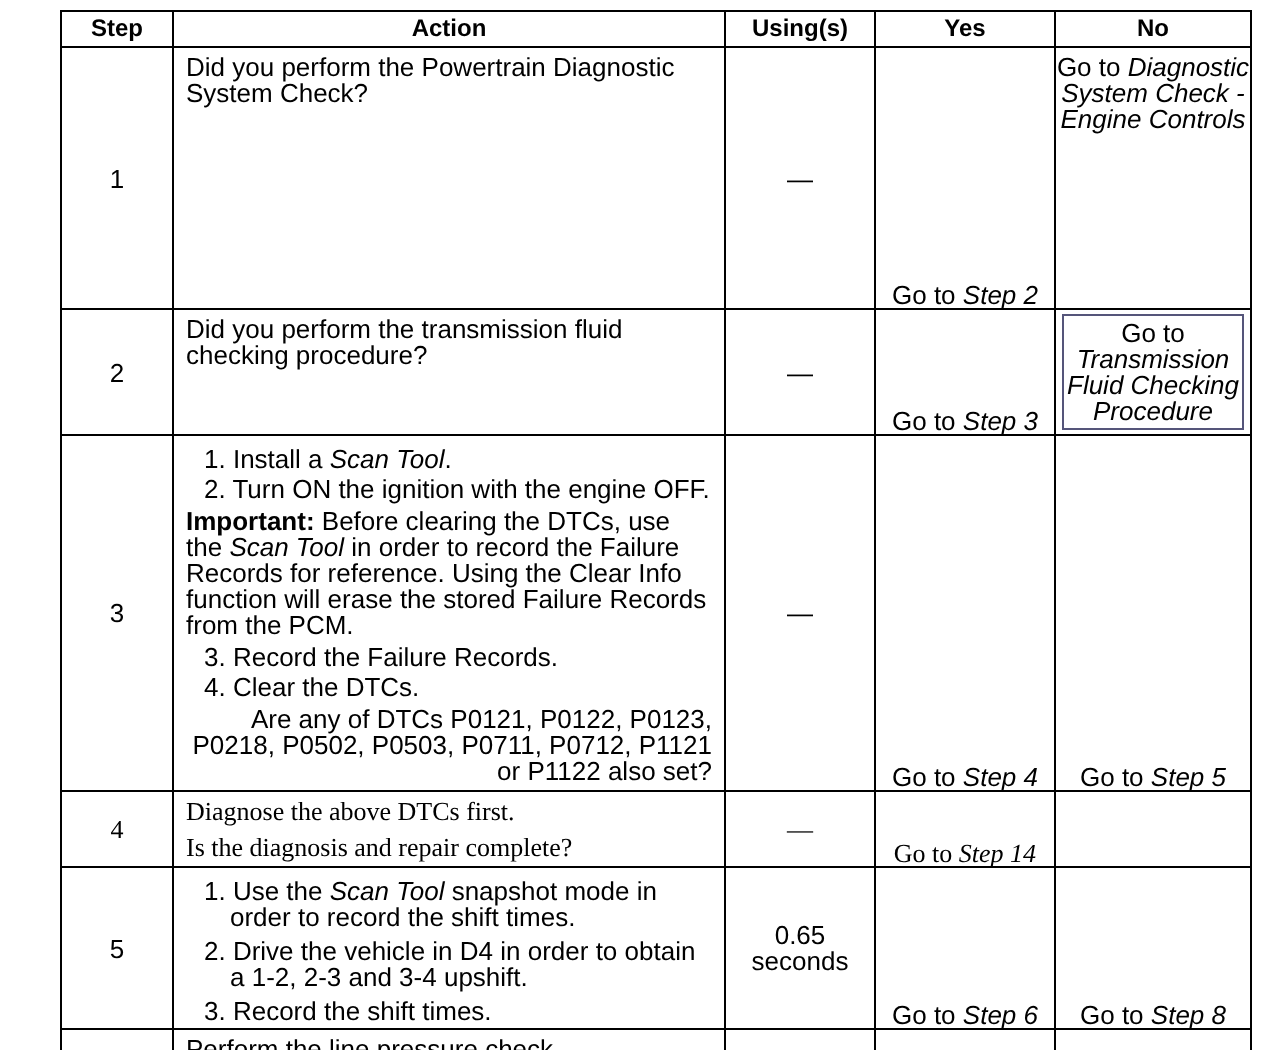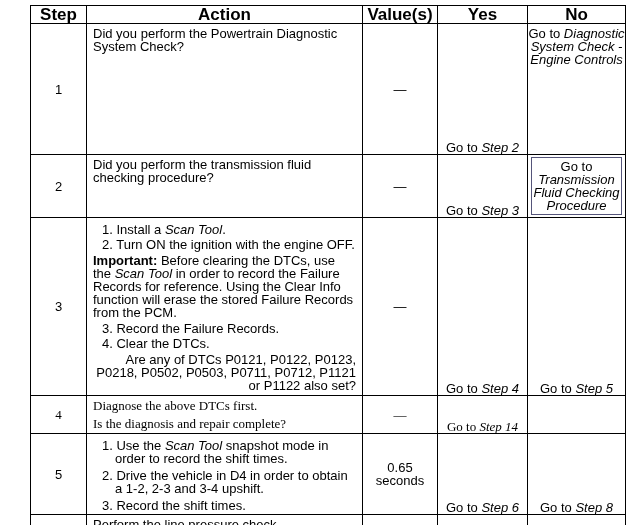--- a/index.html
+++ b/index.html
@@ -24,21 +24,21 @@
     line-height: 13px;
     padding: 0;
     vertical-align: top;
     overflow: hidden;
   }
   tr.hdr td {
     height: 17px;
     font-weight: bold;
     text-align: center;
     vertical-align: middle;
-    font-size: 17px;
+    font-size: 12px;
   }
   tr.r1 td { height: 127px; }
   tr.r2 td { height: 57px; }
   tr.r3 td { height: 146px; margin-top: 24px; }
   tr.r4 td { height: 37px; font-family: Liberation Serif, serif; }
   tr.r5 td { height: 80px; margin-top: 25px; }
   tr.r6 td { height: 52px; }
 
   td.step  { text-align: center; vertical-align: middle; }
   td.value { text-align: center; vertical-align: middle; }
@@ -77,21 +77,21 @@
         <col style="width:276px">
         <col style="width:75px">
         <col style="width:90px">
         <col style="width:98px">
     </colgroup>
 
     <tbody>
         <tr class="hdr">
       <td>Step</td>
       <td>Action</td>
-      <td>Value(s)</td>
+      <td>Using(s)</td>
       <td>Yes</td>
       <td>No</td>
     </tr>
 
     <tr class="r1">
       <td class="step">1</td>
       <td>
         <div class="pad">Did you perform the Powertrain Diagnostic System Check?</div>
       </td>
       <td class="value">—</td>

